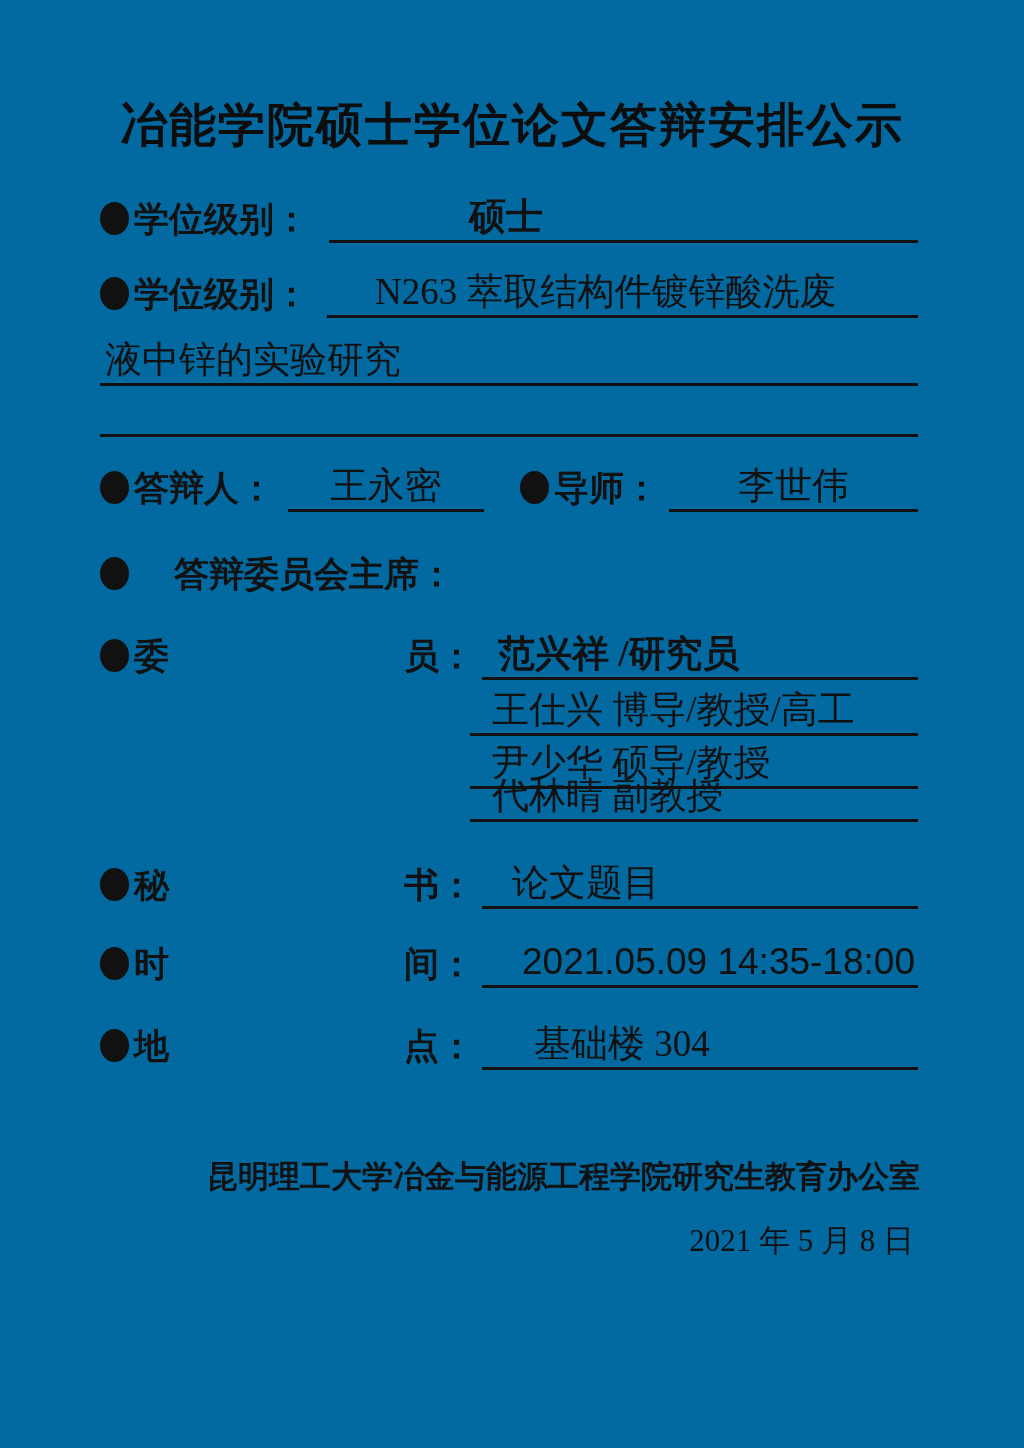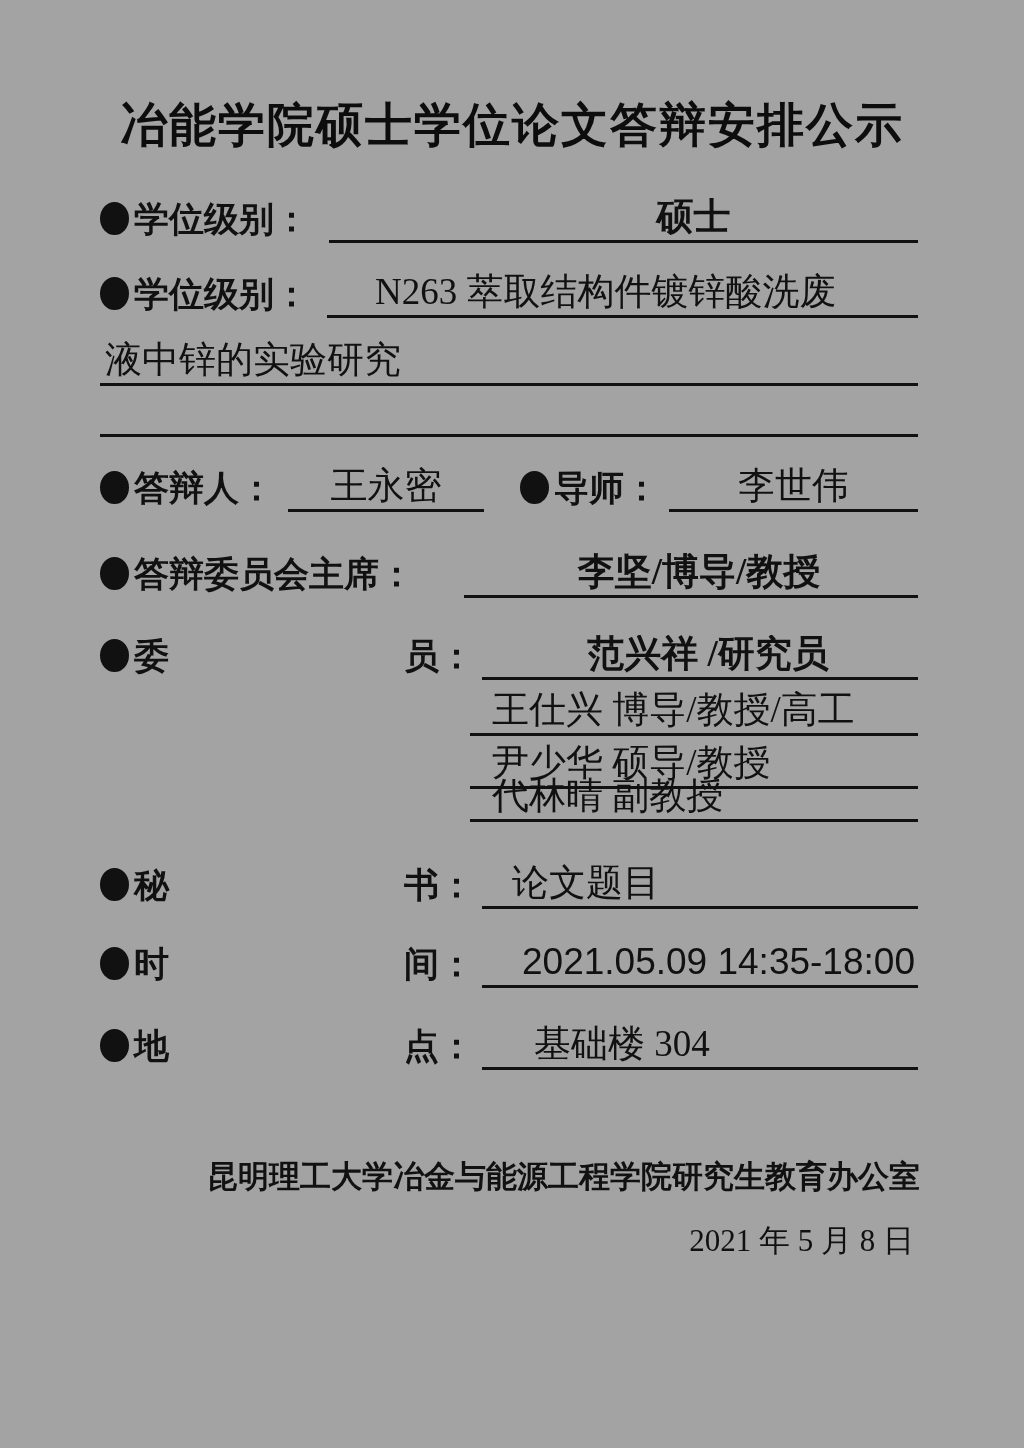--- a/index.html
+++ b/index.html
@@ -1,20 +1,20 @@
 <!DOCTYPE html>
 <html><head>
 <meta charset="utf-8">
 <style>
   html,body{margin:0;padding:0;background:#e8e8e8;}
   .page{
     position:relative;
     width:1024px;height:1448px;
     margin:0 auto;
-    background:#a3a3a3;
+    background:#0369a1;
     font-family:"Liberation Serif", serif;
     color:#111;
     overflow:hidden;
   }
   .doc-title{
     position:absolute;top:94px;left:0;right:0;
     text-align:center;
     font-family:"Liberation Sans", sans-serif;
     font-weight:900;
     font-size:47px;
@@ -46,21 +46,21 @@
   .label-box .lbl{margin-left:0;}
   .uline{
     border-bottom:3px solid #111;
     flex:1 1 auto;
     font-size:37px;line-height:1;
     padding-bottom:5px;
     white-space:nowrap;overflow:hidden;
   }
   .uline.fixed{flex:none;}
   .center{text-align:center;}
-  .bold{font-weight:bold;text-align:center;}
+  .bold{font-weight:bold;}
   .sans{font-family:"Liberation Sans", sans-serif;}
   .blank-rule{
     position:absolute;left:100px;right:106px;
     border-top:3px solid #111;height:0;
   }
   .member-row{
     position:absolute;left:470px;right:106px;
     display:flex;align-items:flex-end;height:54px;
   }
   .footer-line{
@@ -97,24 +97,23 @@
 
   <div class="row" style="top:456px;">
     <span class="bullet"></span>
     <span class="lbl">答辩人：</span>
     <span class="uline fixed center" style="width:196px;margin-left:14px;">王永密</span>
     <span class="bullet" style="margin-left:36px;"></span>
     <span class="lbl">导师：</span>
     <span class="uline center" style="margin-left:10px;">李世伟</span>
   </div>
 
-  <div class="row" style="top:542px;">
+  <div class="row" style="top:542px;gap:40px;">
     <span class="bullet"></span>
     <span class="lbl">答辩委员会主席：</span>
-    <span class="uline bold" style="margin-left:50px;padding-left:16px;">李坚/博导/教授</span>
   </div>
 
   <div class="row" style="top:624px;">
     <span class="bullet"></span>
     <span class="label-box">
       <span class="lbl">委</span>
       <span class="lbl">员：</span>
     </span>
     <span class="uline bold" style="margin-left:8px;padding-left:16px;">范兴祥 /研究员</span>
   </div>

